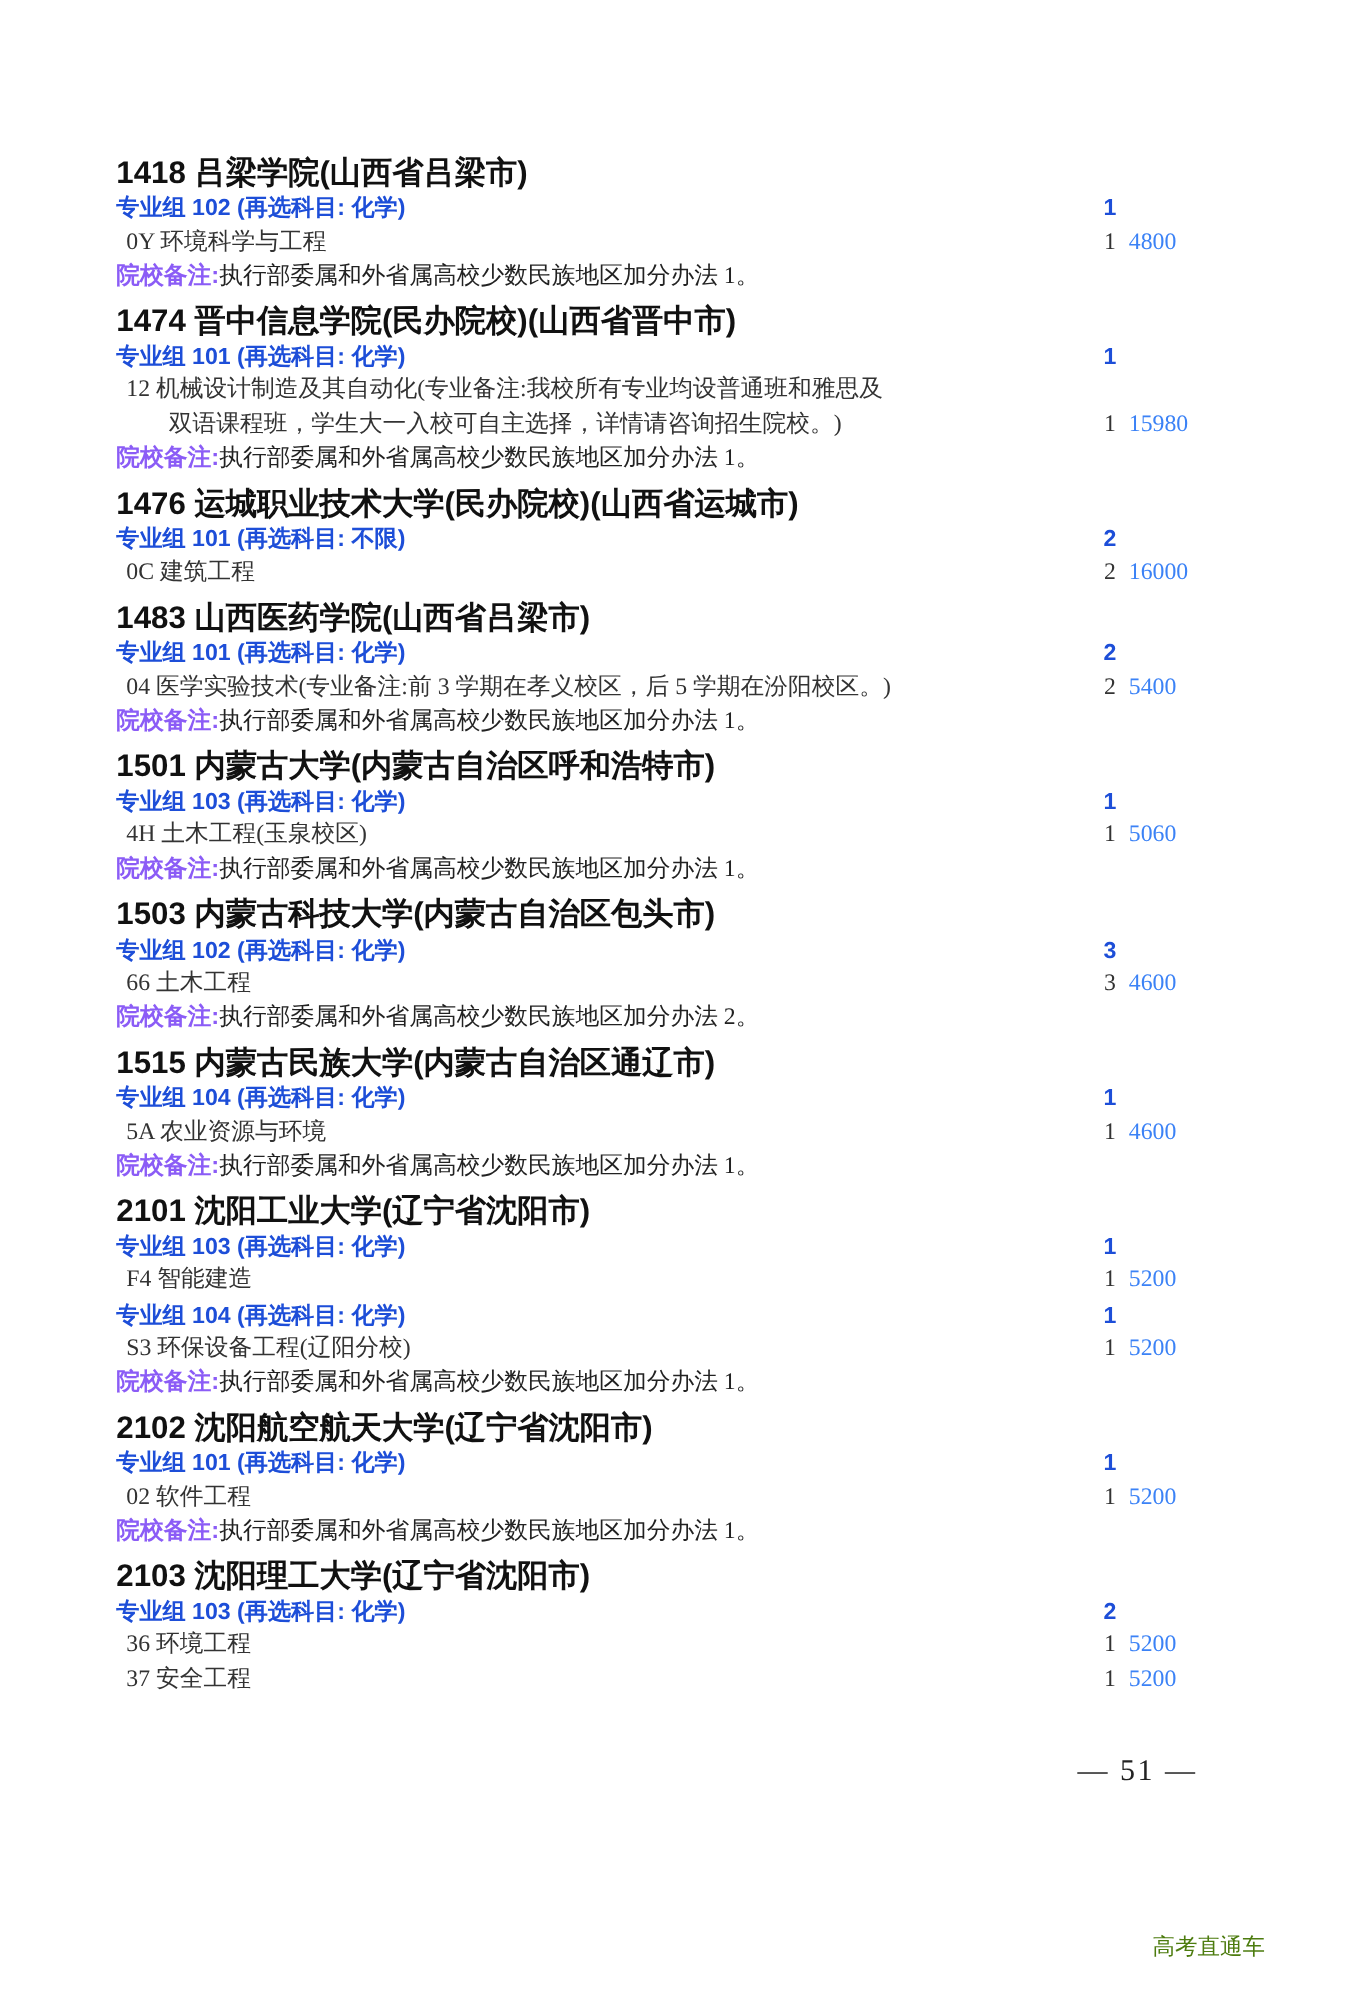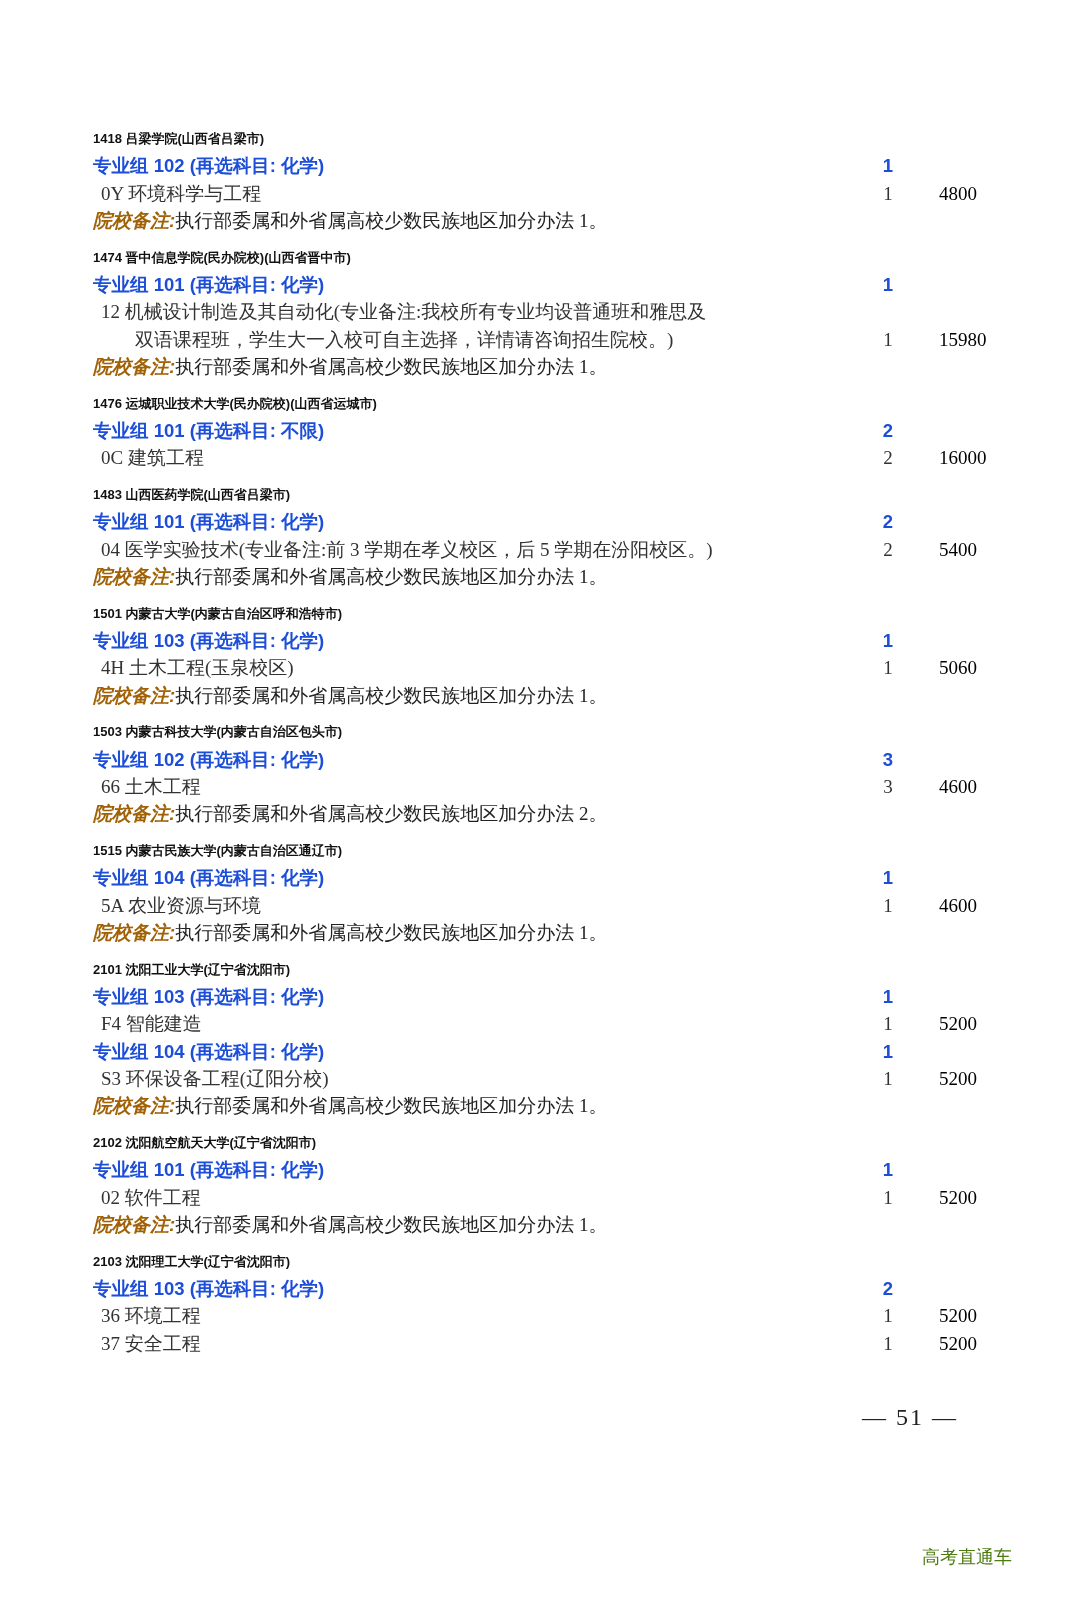--- a/index.html
+++ b/index.html
@@ -1,29 +1,29 @@
 <!DOCTYPE html>
 <html><head>
 <meta charset="utf-8">
 <style>
   html, body { margin: 0; padding: 0; background: #ffffff; }
   body { width: 1080px; height: 1598px; position: relative; overflow: hidden; color: #1a1a1a; }
   .page { position: absolute; left: 0; top: 0; width: 1080px; height: 1598px; }
   .content { position: absolute; left: 93px; top: 125px; width: 920px; }
   .line { position: relative; height: 27.3px; line-height: 27.3px; font-size: 19px; white-space: nowrap; }
-  .school { font-family: "Liberation Sans", "DejaVu Sans", sans-serif; font-weight: bold; font-size: 13px; color: #111; }
+  .school { font-family: "Liberation Sans", "DejaVu Sans", sans-serif; font-weight: bold; font-size: 25px; color: #111; }
   .group { font-family: "Liberation Sans", "DejaVu Sans", sans-serif; font-weight: bold; font-size: 18.5px; color: #1d4ed8; }
   .major { font-family: "Liberation Serif", "DejaVu Serif", serif; color: #333; padding-left: 8px; }
   .major.cont { padding-left: 42px; }
   .note { font-family: "Liberation Serif", "DejaVu Serif", serif; color: #222; }
-  .note .lbl { font-family: "Liberation Sans", "DejaVu Sans", sans-serif; font-weight: bold; color: #a16207; font-style: italic; }
+  .note .lbl { font-family: "Liberation Sans", "DejaVu Sans", sans-serif; font-weight: bold; color: #8b5cf6; }
   .cnt { position: absolute; left: 788px; top: 0; width: 14px; text-align: center; }
   .group .cnt { font-family: "Liberation Sans", sans-serif; font-weight: bold; }
   .major .cnt { font-family: "Liberation Serif", serif; font-weight: normal; color: #333; }
-  .fee { position: absolute; left: 846px; top: 0; font-family: "Liberation Serif", serif; color: #000000; }
+  .fee { position: absolute; left: 810px; top: 0; font-family: "Liberation Serif", serif; color: #3b82f6; }
   .gap { height: 9.5px; }
   .pagenum { position: absolute; left: 862px; top: 1404px; font-family: "Liberation Serif", "DejaVu Serif", serif; font-size: 24px; color: #222; letter-spacing: 2px; }
   .watermark { position: absolute; left: 922px; top: 1545px; font-family: "DejaVu Sans", "Liberation Sans", sans-serif; font-size: 18px; color: #4d7c0f; }
 </style>
 </head>
 <body>
 
 <div class="page">
   <div class="content" id="content">
       <div class="school-block">

